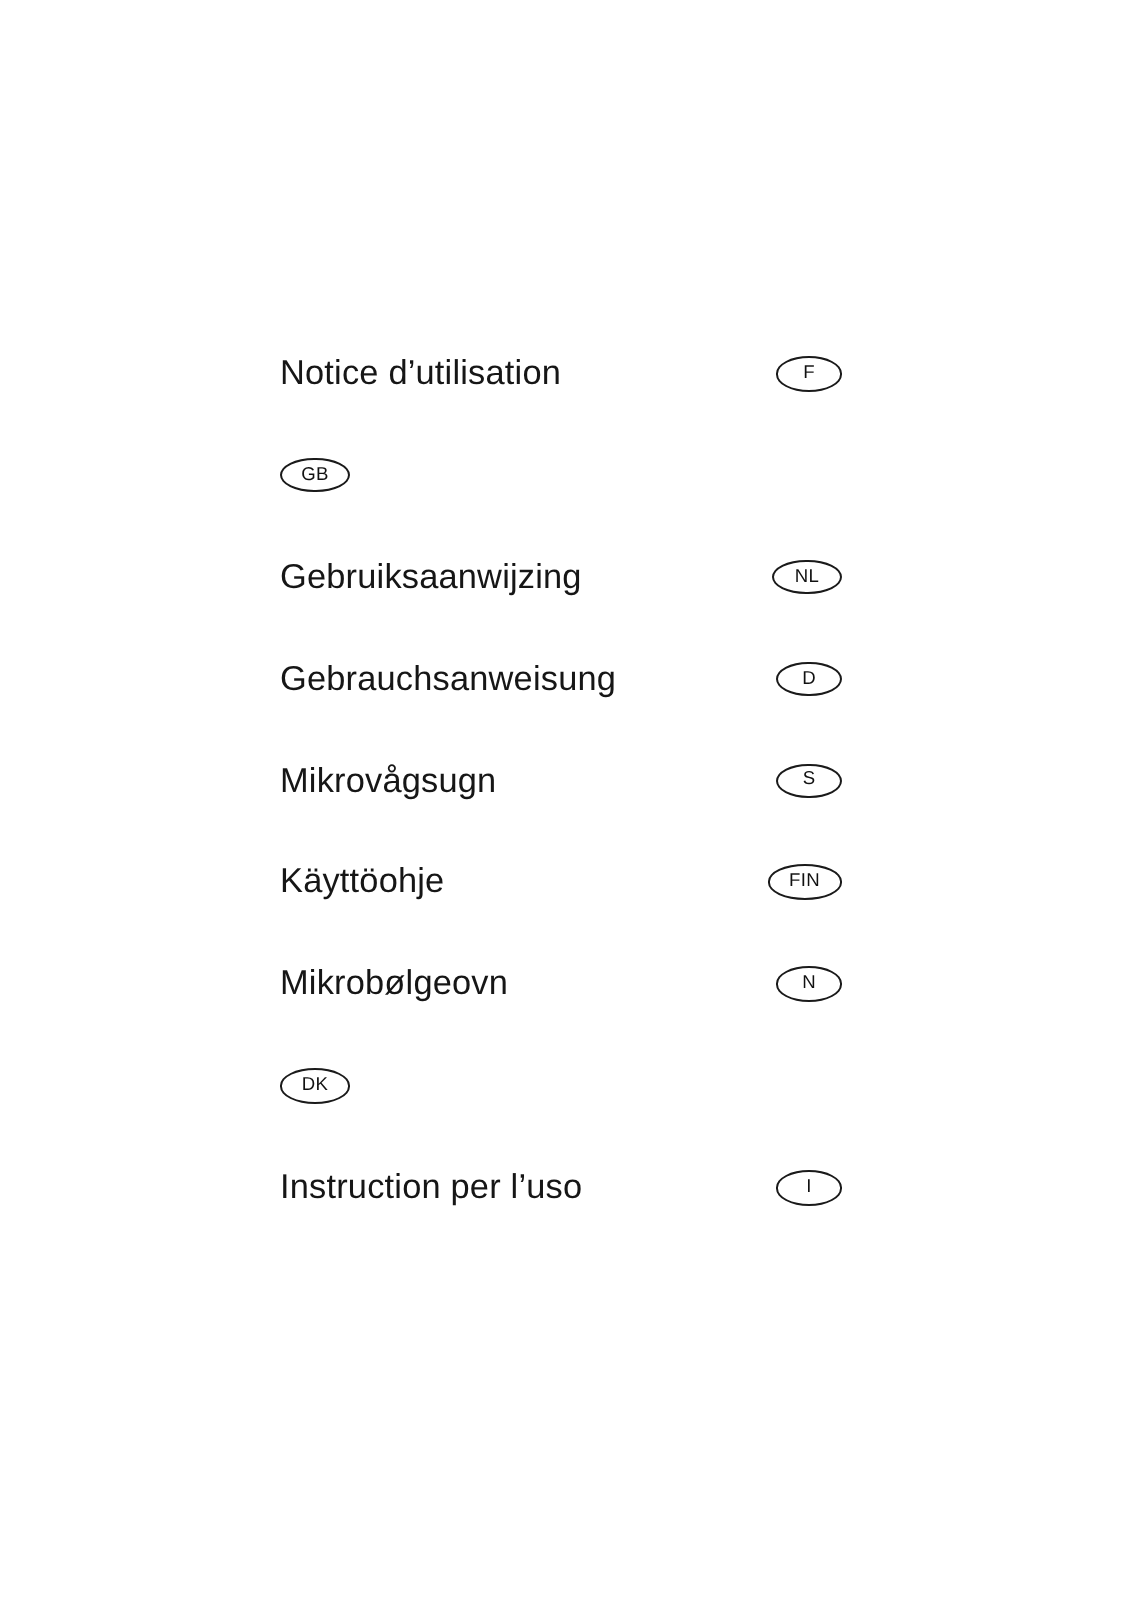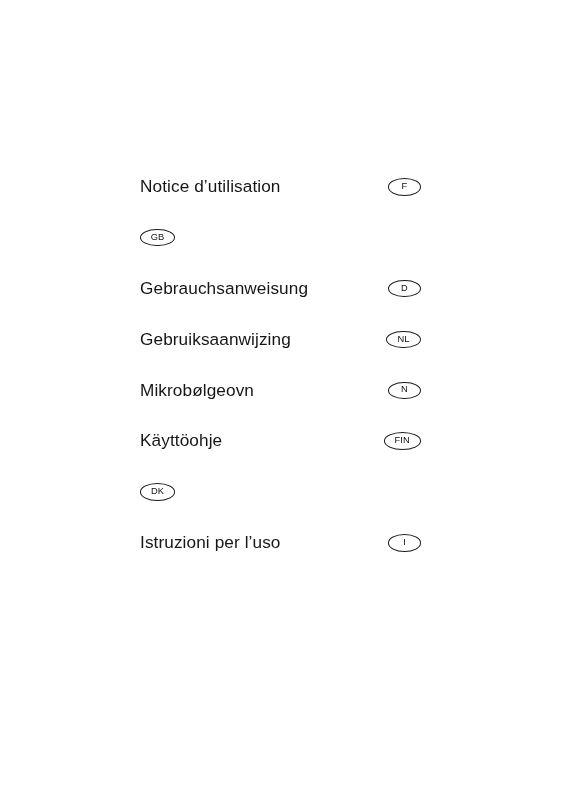--- a/index.html
+++ b/index.html
@@ -104,61 +104,68 @@
     </div>
 
     <div class="language-row">
       <span class="badge w-2">
         <span class="badge-ellipse"></span>
         <span class="badge-label">GB</span>
       </span>
     </div>
 
     <div class="language-row">
+      <span class="language-title">Gebruiksaanwijzing</span>
+      <span class="badge w-2">
+        <span class="badge-ellipse"></span>
+        <span class="badge-label">NL</span>
+      </span>
+    </div>
+
+    <div class="language-row">
       <span class="language-title">Gebrauchsanweisung</span>
       <span class="badge w-1">
         <span class="badge-ellipse"></span>
         <span class="badge-label">D</span>
       </span>
     </div>
 
     <div class="language-row">
-      <span class="language-title">Gebruiksaanwijzing</span>
-      <span class="badge w-2">
-        <span class="badge-ellipse"></span>
-        <span class="badge-label">NL</span>
-      </span>
-    </div>
-
-
-    <div class="language-row">
-      <span class="language-title">Mikrobølgeovn</span>
+      <span class="language-title">Mikrovågsugn</span>
       <span class="badge w-1">
         <span class="badge-ellipse"></span>
-        <span class="badge-label">N</span>
+        <span class="badge-label">S</span>
       </span>
     </div>
 
     <div class="language-row">
       <span class="language-title">Käyttöohje</span>
       <span class="badge w-3">
         <span class="badge-ellipse"></span>
         <span class="badge-label">FIN</span>
       </span>
     </div>
 
     <div class="language-row">
+      <span class="language-title">Mikrobølgeovn</span>
+      <span class="badge w-1">
+        <span class="badge-ellipse"></span>
+        <span class="badge-label">N</span>
+      </span>
+    </div>
+
+    <div class="language-row">
       <span class="badge w-2">
         <span class="badge-ellipse"></span>
         <span class="badge-label">DK</span>
       </span>
     </div>
 
     <div class="language-row">
-      <span class="language-title">Istruzioni per l’uso</span>
+      <span class="language-title">Instruction per l’uso</span>
       <span class="badge w-1">
         <span class="badge-ellipse"></span>
         <span class="badge-label">I</span>
       </span>
     </div>
 
   </div>
 </div>
 
 </body></html>

